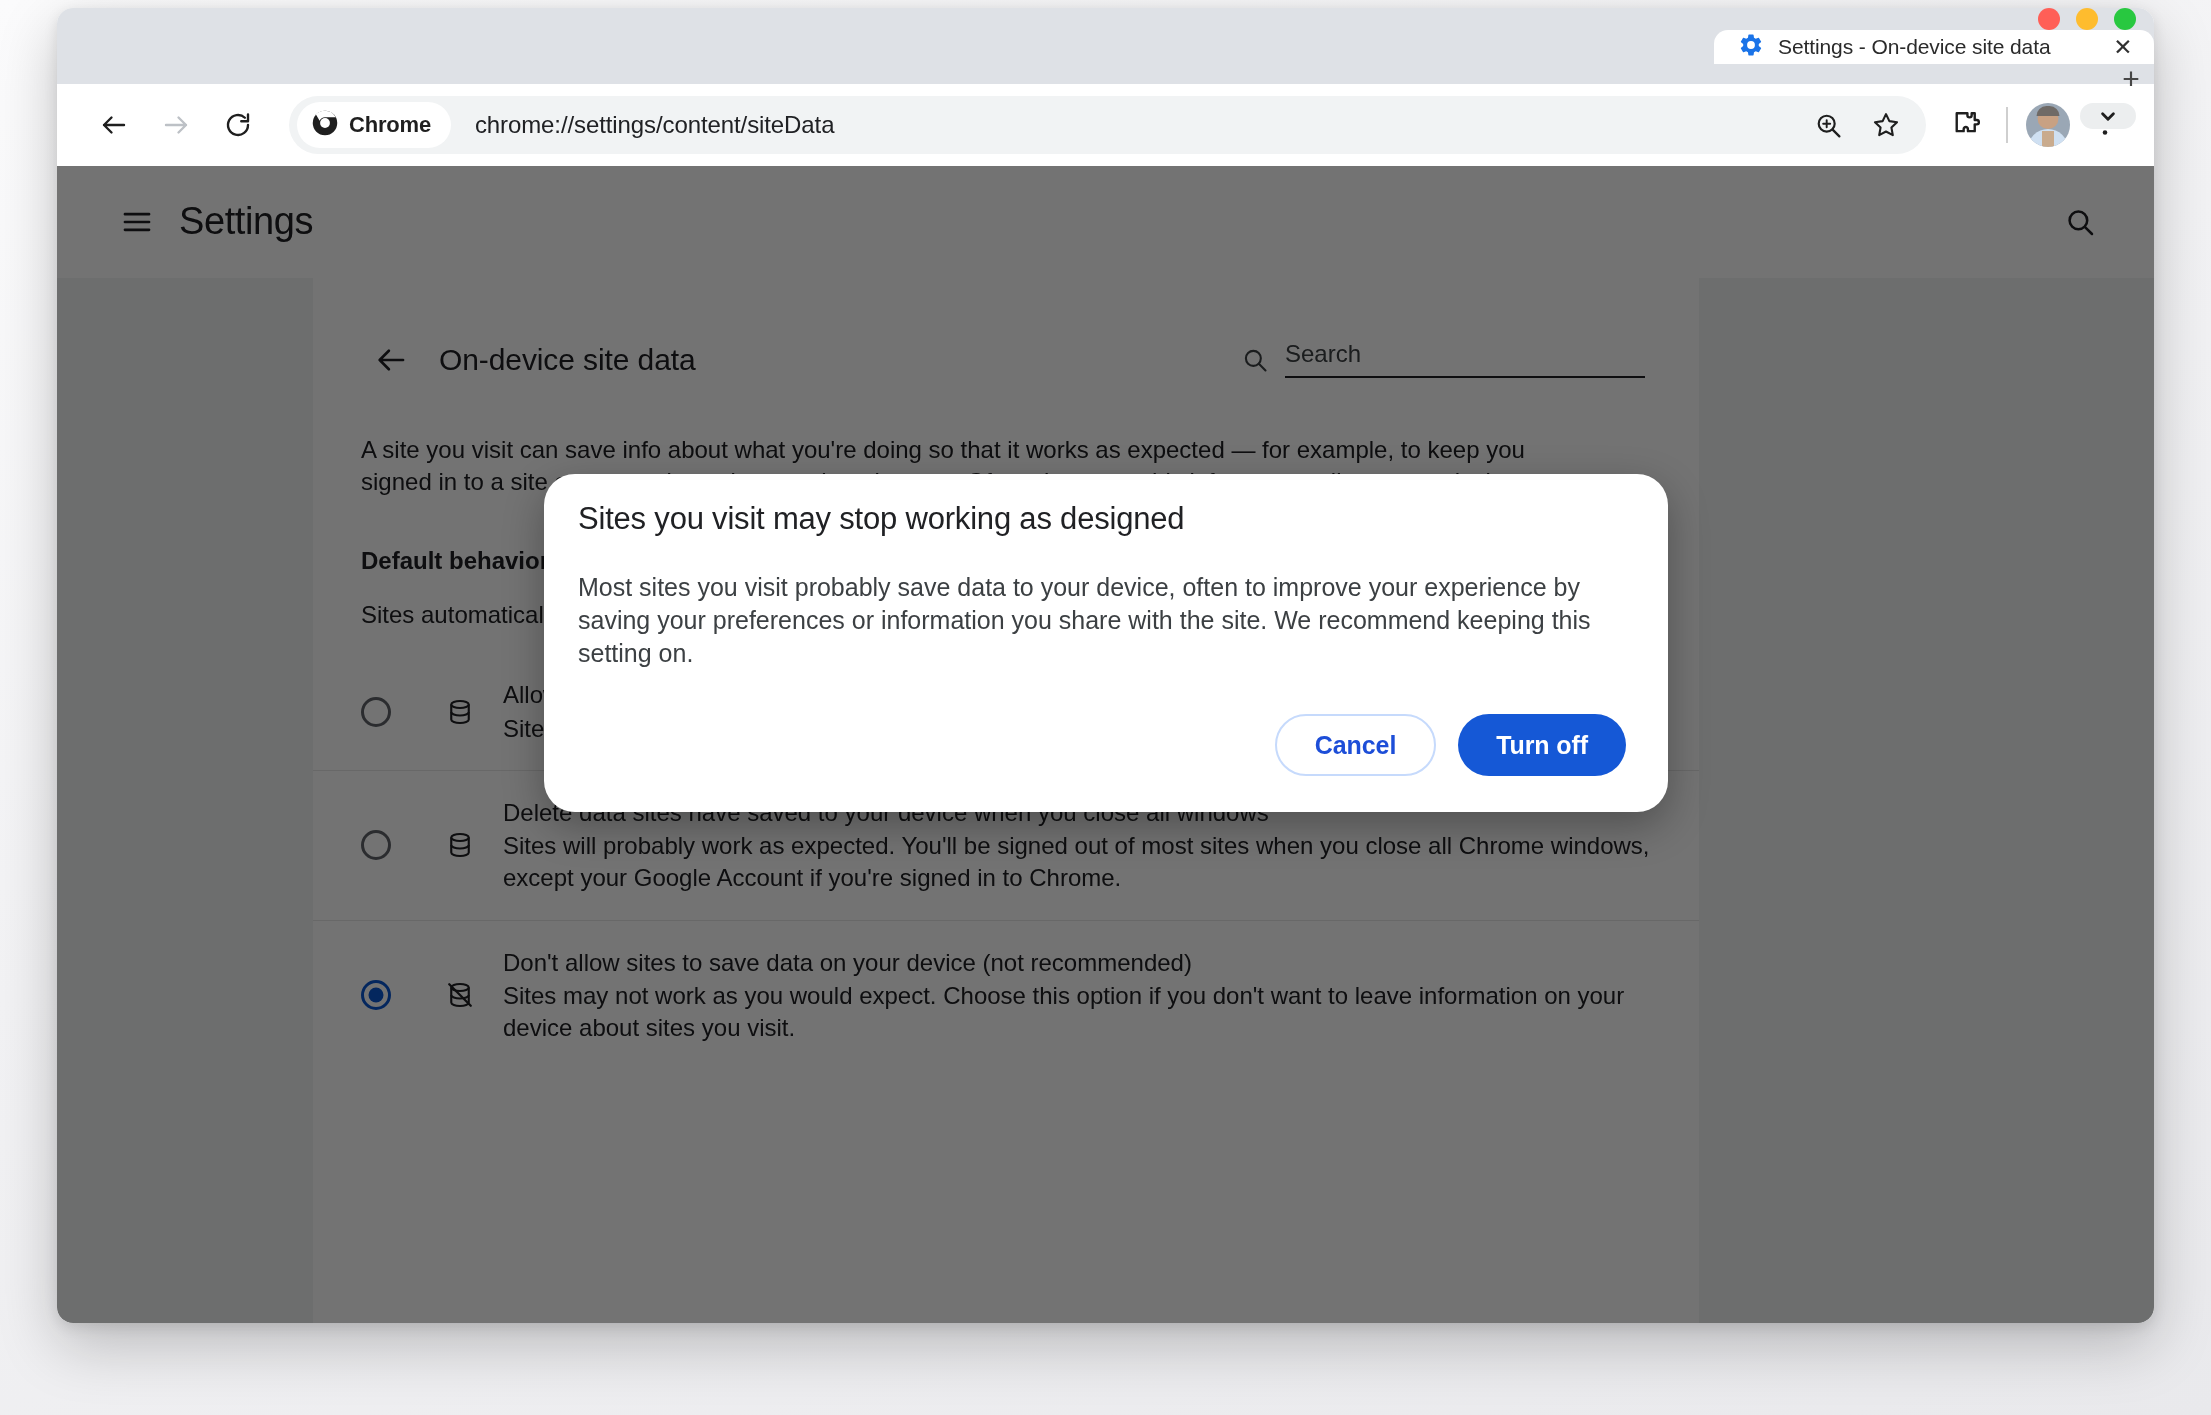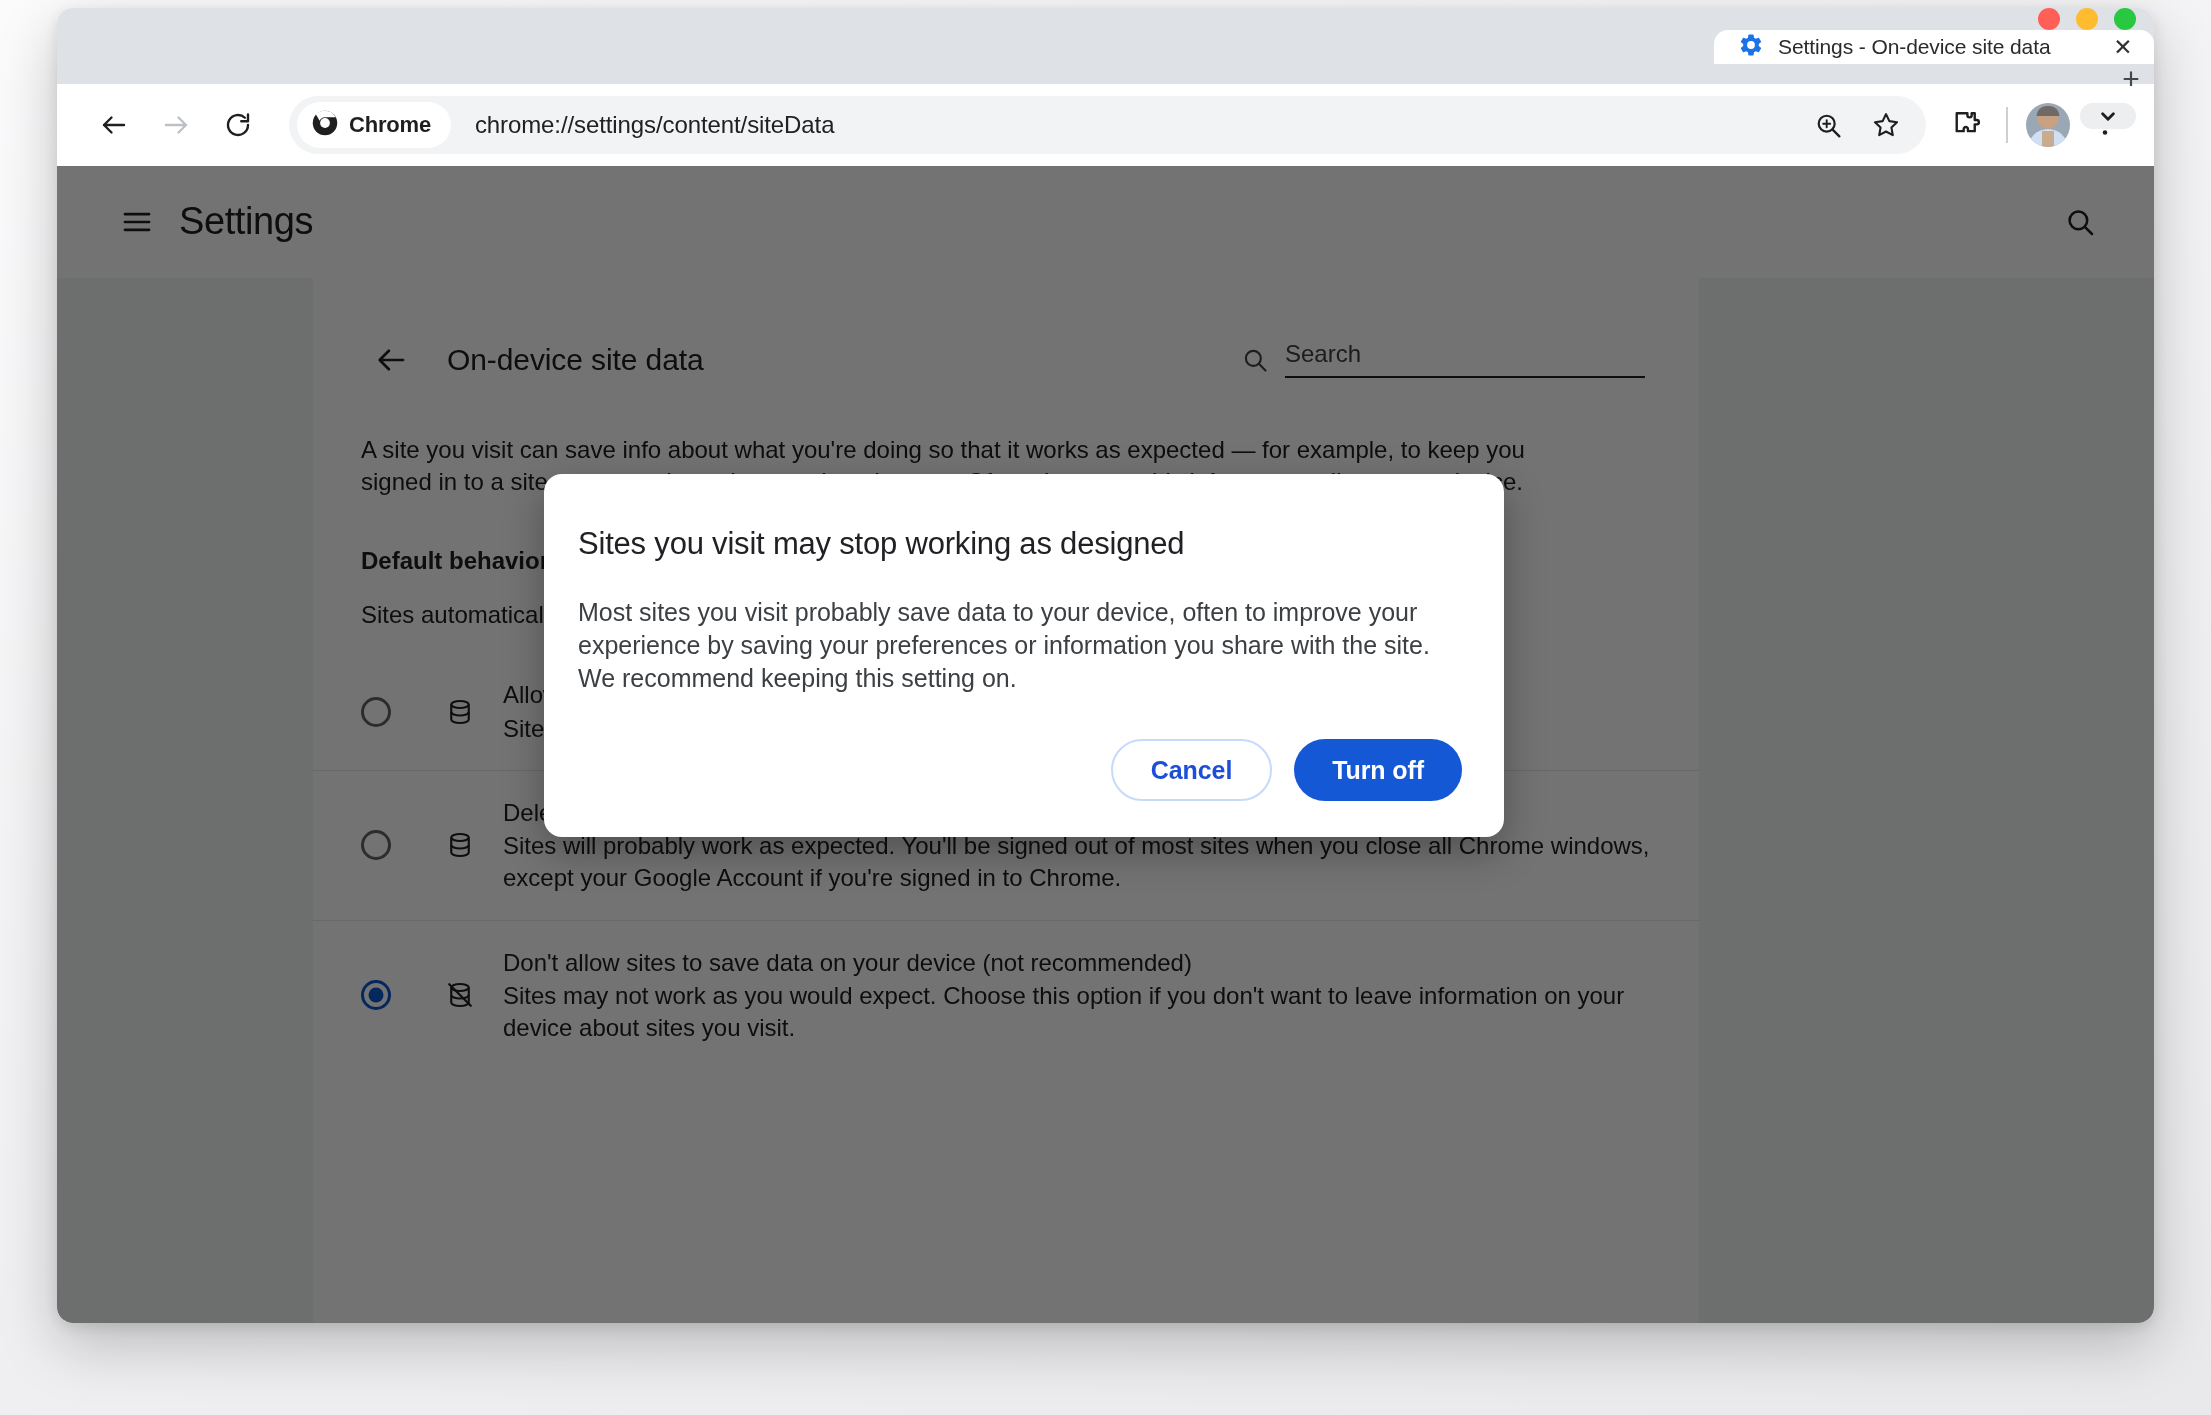--- a/index.html
+++ b/index.html
@@ -274,21 +274,21 @@
     background: #ffffff;
     padding: 0 0 0 0;
     overflow: hidden;
   }
   #settings-right-gutter { flex: 1 1 auto; background: #f1f3f4; }
 
   #subpage-header {
     display: flex;
     align-items: center;
     padding: 52px 54px 0 48px;
-    gap: 12px;
+    gap: 4px;
   }
   #subpage-back-button {
     width: 60px; height: 60px;
     border-radius: 50%;
     display: flex; align-items: center; justify-content: center;
     flex: 0 0 auto;
   }
   #subpage-title {
     font-size: 30px;
     color: #202124;
@@ -389,26 +389,26 @@
     position: absolute;
     inset: 0;
     background: rgba(0,0,0,0.55);
     z-index: 20;
   }
 
   #confirm-dialog {
     position: absolute;
     left: 487px;
     top: 308px;
-    width: 960px;
-    background: #ffffff;
-    border-radius: 18px;
+    width: 1124px;
+    background: #ffffff;
+    border-radius: 31px;
     box-shadow: 0 14px 40px rgba(0,0,0,0.30);
     z-index: 30;
-    padding: 52px 42px 36px 34px;
+    padding: 27px 42px 36px 34px;
   }
   #dialog-title {
     font-size: 31px;
     color: #202124;
     letter-spacing: -0.2px;
     padding-left: 0;
   }
   #dialog-body {
     font-size: 25px;
     line-height: 1.32;

